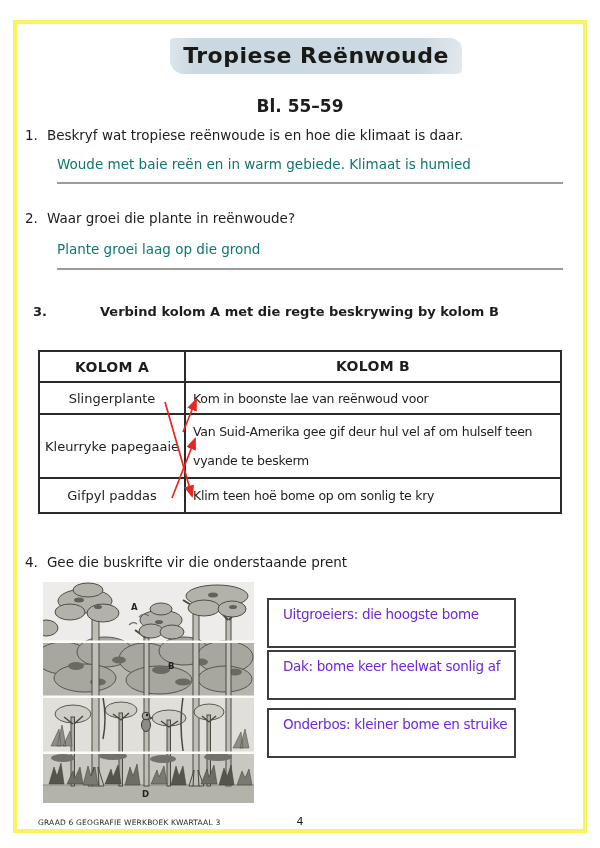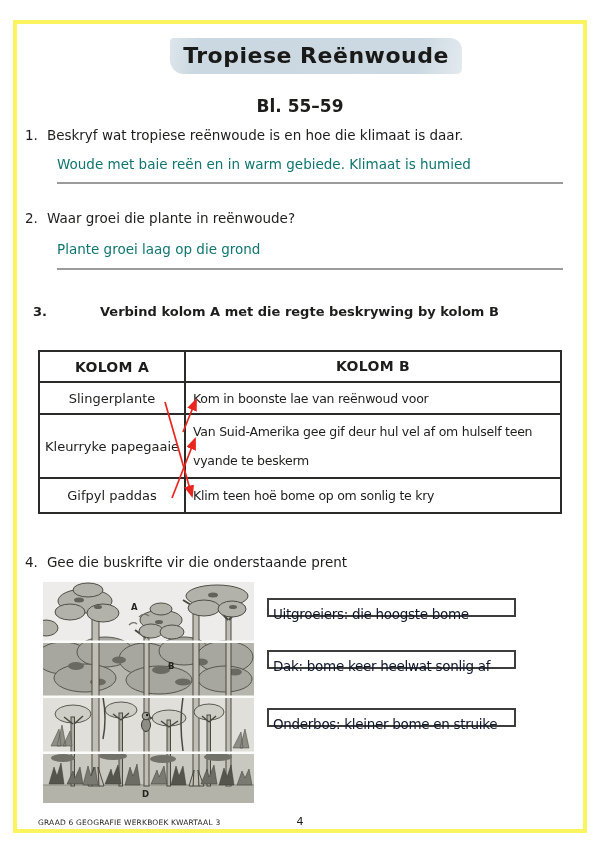--- a/index.html
+++ b/index.html
@@ -29,23 +29,23 @@
   .cb{flex:1;display:flex;align-items:center;padding-left:7px;
       letter-spacing:-.25px;font-size:12.5px;line-height:29px;}
   .th{font-weight:bold;font-size:14px;letter-spacing:.3px;}
   .h-head{height:29px;} .h-r1{height:30px;} .h-r2{height:62px;} .h-r3{height:33px;}
   .connector-svg{position:absolute;left:38px;top:350px;width:524px;height:162px;
       pointer-events:none;}
   
   .forest{position:absolute;left:43px;top:582px;width:211px;height:221px;}
   .forest-label{position:absolute;font-size:8.5px;font-weight:bold;color:#23231f;}
   
-  .cap{position:absolute;left:267px;width:249px;height:19px;border:2px solid #3d3d3b;
-      background:#fff;box-sizing:border-box;color:#0f172a;font-size:13.5px;
-      line-height:29px;padding-left:4px;white-space:nowrap;letter-spacing:-.3px;}
+  .cap{position:absolute;left:267px;width:249px;height:50px;border:2px solid #3d3d3b;
+      background:#fff;box-sizing:border-box;color:#6d28d9;font-size:13.5px;
+      line-height:29px;padding-left:14px;white-space:nowrap;letter-spacing:-.3px;}
   
   .f-left{position:absolute;left:38px;top:818px;font-size:7.5px;letter-spacing:.2px;}
   .f-page{position:absolute;left:290px;top:815px;width:20px;text-align:center;font-size:11px;}
   .f-right{position:absolute;left:345px;top:817px;font-size:7.5px;letter-spacing:.2px;}
   .f-right .c{font-size:10px;vertical-align:-1px;margin-right:3px;}
 </style>
 </head>
 <body>
 
 <div class="sheet">

